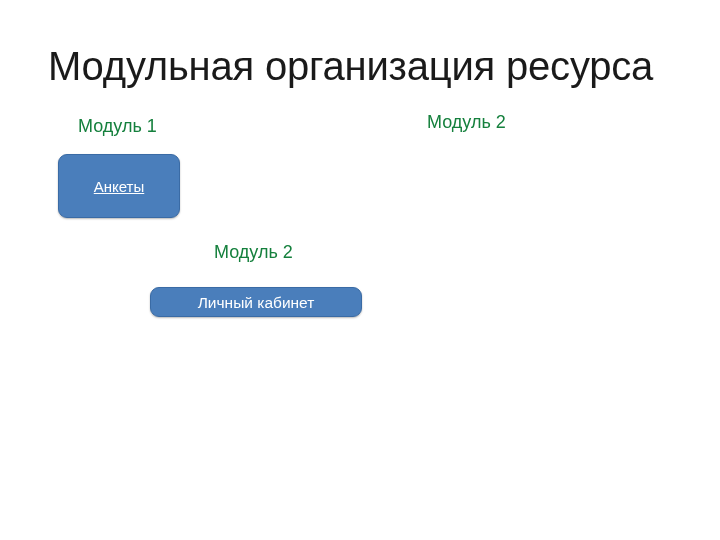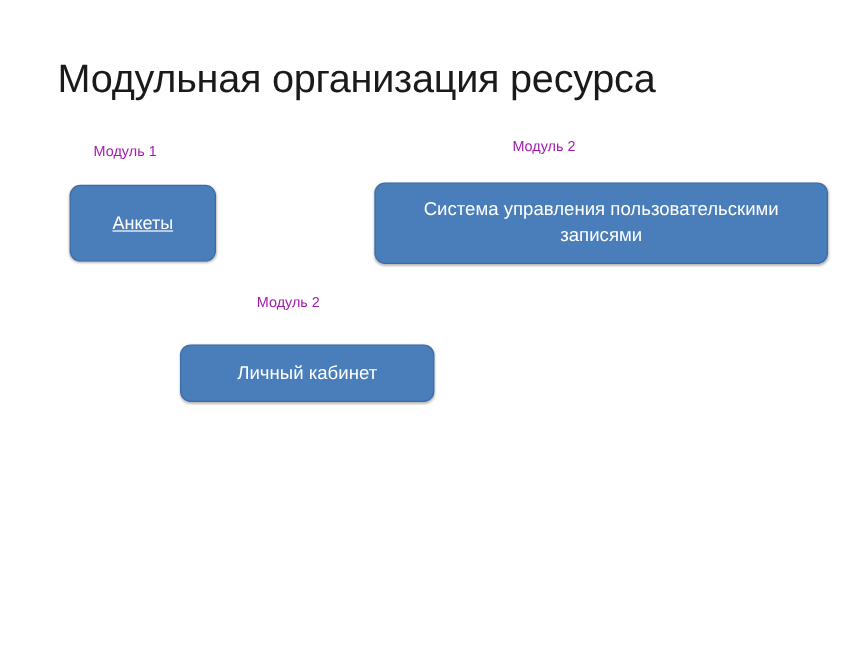--- a/index.html
+++ b/index.html
@@ -23,33 +23,33 @@
     width: 720px;
     height: 540px;
     background: #ffffff;
   }
 
   .slide-title {
     position: absolute;
     left: 48px;
     top: 46px;
     width: 640px;
-    font-size: 33px;
+    font-size: 40px;
     line-height: 40px;
     color: #1a1a1a;
     font-weight: 400;
     letter-spacing: -0.2px;
     white-space: nowrap;
   }
 
   .module-label {
     position: absolute;
-    font-size: 12px;
+    font-size: 18px;
     line-height: 18px;
-    color: #a21caf;
+    color: #15803d;
     font-weight: 400;
     white-space: nowrap;
   }
 
   .module-box {
     position: absolute;
     box-sizing: border-box;
     background: #4a7ebb;
     border: 1px solid #3a6ba5;
     border-radius: 9px;
@@ -73,41 +73,38 @@
   #box-module-1   { left: 58px; top: 154px; width: 122px; height: 64px; }
   #box-module-1 .box-text { font-size: 15px; text-decoration: underline; }
 
   
   #label-module-2 { left: 427px; top: 113px; text-align: right; }
   #box-module-2   { left: 312px; top: 152px; width: 378px; height: 68px; }
   #box-module-2 .box-text { font-size: 15.5px; line-height: 22px; }
 
   
   #label-module-3 { left: 214px; top: 243px; }
-  #box-module-3   { left: 150px; top: 287px; width: 212px; height: 48px; }
+  #box-module-3   { left: 150px; top: 287px; width: 212px; height: 30px; }
   #box-module-3 .box-text { font-size: 15.5px; }
 </style>
 </head>
 <body>
 
 <div id="slide">
 
   <div class="slide-title">Модульная организация ресурса</div>
 
   <div class="module-label" id="label-module-1">Модуль 1</div>
 
   <div class="module-box" id="box-module-1">
     <span class="box-text">Анкеты</span>
   </div>
 
   <div class="module-label" id="label-module-2">Модуль 2</div>
 
-  <div class="module-box" id="box-module-2">
-    <span class="box-text">Система управления пользовательскими записями</span>
-  </div>
 
   <div class="module-label" id="label-module-3">Модуль 2</div>
 
   <div class="module-box" id="box-module-3">
     <span class="box-text">Личный кабинет</span>
   </div>
 
 </div>
 
 </body></html>

